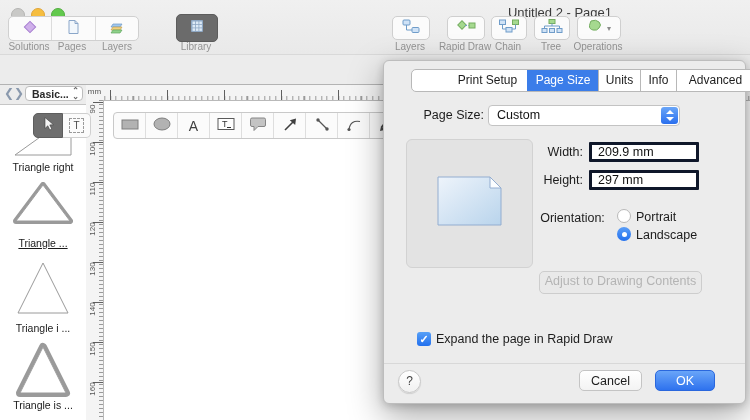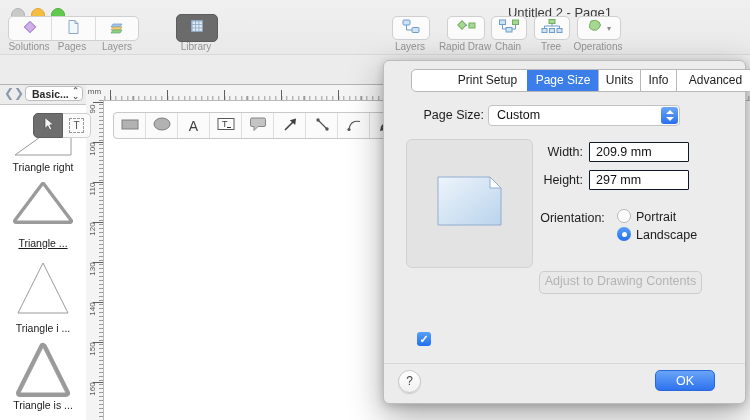--- a/index.html
+++ b/index.html
@@ -101,21 +101,21 @@
   #popup .chev-box{position:absolute;right:1px;top:1px;width:17px;height:17px;border-radius:3px;
          background:linear-gradient(#6aa6f8,#2a6fee);}
   .updn{position:absolute;left:4.5px;width:0;height:0;border-left:4px solid transparent;border-right:4px solid transparent;}
   .up{top:3px;border-bottom:4px solid #fff;}
   .dn{bottom:3px;border-top:4px solid #fff;}
 
   #preview{position:absolute;left:22px;top:78px;width:125px;height:127px;background:#e3e3e3;
            border:1px solid #d2d2d2;border-radius:6px;}
   #preview svg{position:absolute;left:30px;top:36px;}
 
-  .dinput{position:absolute;width:100px;height:20px;background:#fff;border:1px solid #0f172a;
+  .dinput{position:absolute;width:110px;height:20px;background:#fff;border:3px solid #0f172a;
           border-radius:1px;font-family:"Liberation Sans",sans-serif;font-size:12.5px;color:#111;
           padding:0 0 0 6px;box-sizing:border-box;outline:none;}
   #width-input{left:205px;top:81px;}
   #height-input{left:205px;top:109px;}
 
   .radio{position:absolute;width:14px;height:14px;border-radius:50%;box-sizing:border-box;}
   .radio.off{background:#fff;border:1px solid #b9b9b9;}
   .radio.on{background:linear-gradient(#5b9ef7,#2270ee);}
   .radio.on .dot{position:absolute;left:4.5px;top:4.5px;width:5px;height:5px;border-radius:50%;background:#fff;}
 
@@ -435,17 +435,19 @@
   <div class="radio off" style="left:233px;top:148px;"></div>
   <span class="dlabel" style="left:252px;top:149px;">Portrait</span>
   <div class="radio on" style="left:233px;top:166px;">
       <span class="dot"></span>
     </div>
   <span class="dlabel" style="left:252px;top:167px;">Landscape</span>
 
   <div id="adjust-btn">Adjust to Drawing Contents</div>
 
   <div id="expand-cb"><span>✓</span></div>
+  <span class="dlabel" style="left:52px;top:271px;">Expand the page in Rapid Draw</span>
 
   <div id="dlg-sep"></div>
   <div id="help-btn">?</div>
+  <div id="cancel-btn" class="dlg-btn">Cancel</div>
   <div id="ok-btn" class="dlg-btn">OK</div>
 </div>
 
 </body></html>

